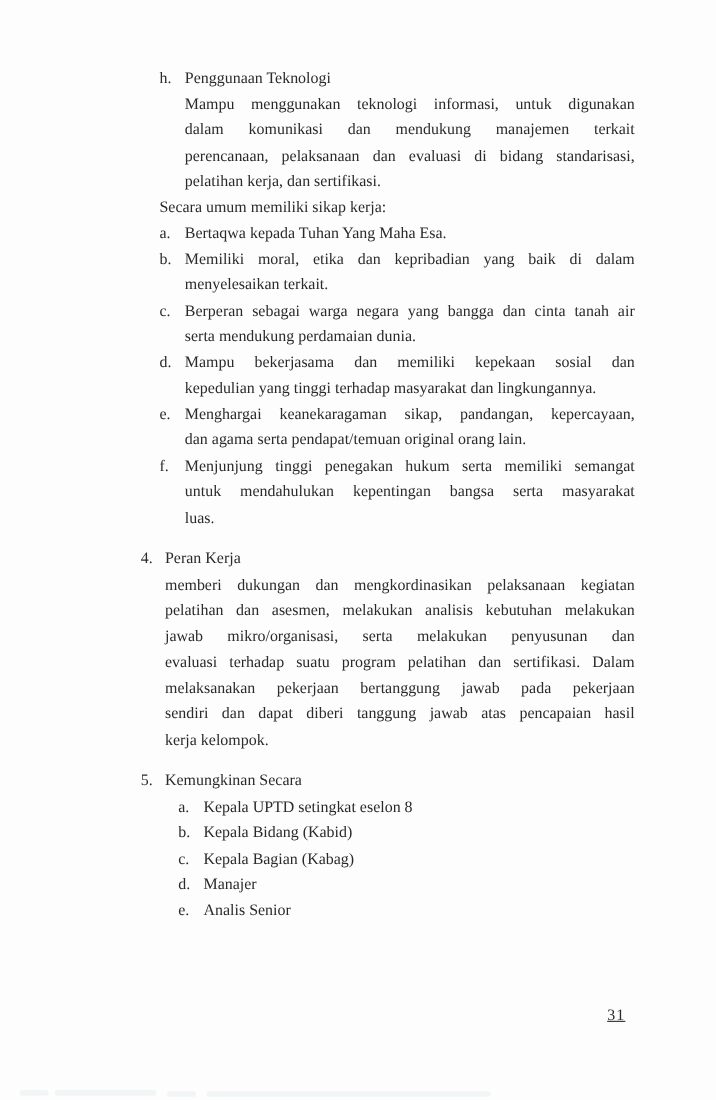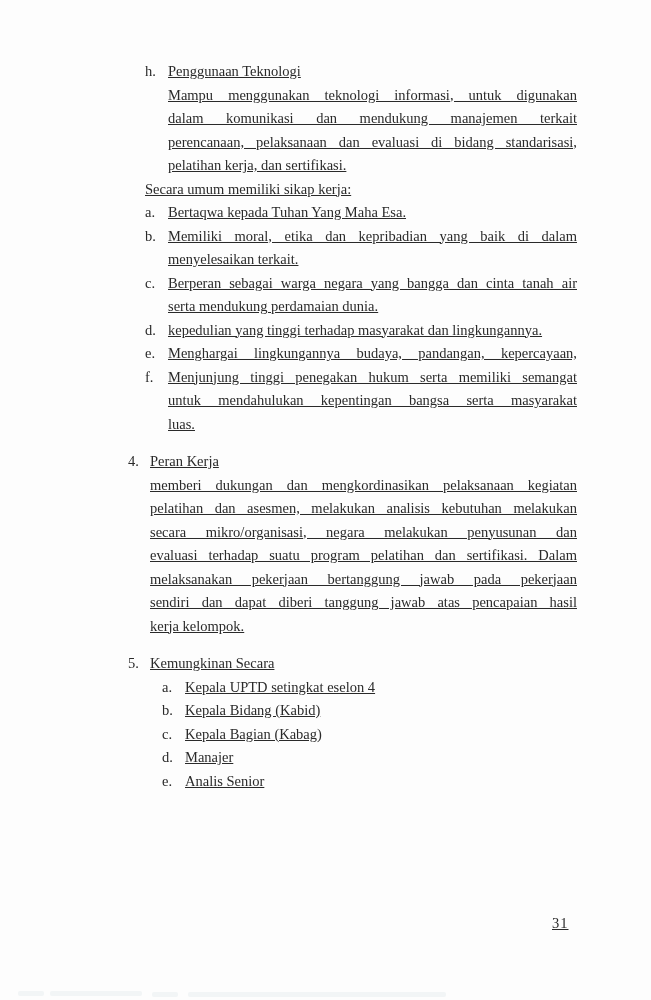--- a/index.html
+++ b/index.html
@@ -11,21 +11,21 @@
     font-family: "Liberation Serif", "DejaVu Serif", serif;
     font-size: 14.5px;
     color: #2a2a2a;
     overflow: hidden;
   }
   .content {
     position: absolute;
     left: 128px; right: 74px; top: 0;
     padding-top: 60px;
   }
-  .ln { line-height: 23.5px; min-height: 23.5px; text-decoration: underline; }
+  .ln { line-height: 23.5px; min-height: 23.5px; }
   .just { text-align: justify; text-align-last: justify; }
   .hang { display: flex; align-items: flex-start; }
   .mk { flex: none; line-height: 23.5px; }
   .mk-l1 { width: 22px; }
   .mk-l2 { width: 23px; }
   .tx { flex: 1; min-width: 0; }
   .lvl2 { margin-left: 17px; }
   .sub5 { margin-left: 12px; }
   .spacer { height: 14px; }
   .pageno {
@@ -84,27 +84,29 @@
       <div class="hang lvl2">
         <span class="mk mk-l2">c.</span>
         <div class="tx">
             <div class="ln just">Berperan sebagai warga negara yang bangga dan cinta tanah air</div>
             <div class="ln">serta mendukung perdamaian dunia.</div>
           </div>
       </div>
       <div class="hang lvl2">
         <span class="mk mk-l2">d.</span>
         <div class="tx">
+            <div class="ln just">Mampu bekerjasama dan memiliki kepekaan sosial dan</div>
             <div class="ln">kepedulian yang tinggi terhadap masyarakat dan lingkungannya.</div>
           </div>
       </div>
       <div class="hang lvl2">
         <span class="mk mk-l2">e.</span>
         <div class="tx">
-            <div class="ln just">Menghargai lingkungannya budaya, pandangan, kepercayaan,</div>
+            <div class="ln just">Menghargai keanekaragaman sikap, pandangan, kepercayaan,</div>
+            <div class="ln">dan agama serta pendapat/temuan original orang lain.</div>
           </div>
       </div>
       <div class="hang lvl2">
         <span class="mk mk-l2">f.</span>
         <div class="tx">
             <div class="ln just">Menjunjung tinggi penegakan hukum serta memiliki semangat</div>
             <div class="ln just">untuk mendahulukan kepentingan bangsa serta masyarakat</div>
             <div class="ln">luas.</div>
           </div>
       </div>
@@ -112,40 +114,40 @@
 
     <div class="spacer"></div>
 
     <div class="hang">
       <span class="mk mk-l1">4.</span>
       <div class="tx">
         <div class="ln">Peran Kerja</div>
         <div>
             <div class="ln just">memberi dukungan dan mengkordinasikan pelaksanaan kegiatan</div>
             <div class="ln just">pelatihan dan asesmen, melakukan analisis kebutuhan melakukan</div>
-            <div class="ln just">secara mikro/organisasi, negara melakukan penyusunan dan</div>
+            <div class="ln just">jawab mikro/organisasi, serta melakukan penyusunan dan</div>
             <div class="ln just">evaluasi terhadap suatu program pelatihan dan sertifikasi. Dalam</div>
             <div class="ln just">melaksanakan pekerjaan bertanggung jawab pada pekerjaan</div>
             <div class="ln just">sendiri dan dapat diberi tanggung jawab atas pencapaian hasil</div>
             <div class="ln">kerja kelompok.</div>
           </div>
       </div>
     </div>
 
     <div class="spacer"></div>
 
     <div class="hang">
       <span class="mk mk-l1">5.</span>
       <div class="tx">
         <div class="ln">Kemungkinan Secara</div>
         <div class="sub5">
           <div class="hang">
             <span class="mk mk-l2">a.</span>
             <div class="tx">
-                <div class="ln">Kepala UPTD setingkat eselon 4</div>
+                <div class="ln">Kepala UPTD setingkat eselon 8</div>
               </div>
           </div>
           <div class="hang">
             <span class="mk mk-l2">b.</span>
             <div class="tx">
                 <div class="ln">Kepala Bidang (Kabid)</div>
               </div>
           </div>
           <div class="hang">
             <span class="mk mk-l2">c.</span>

